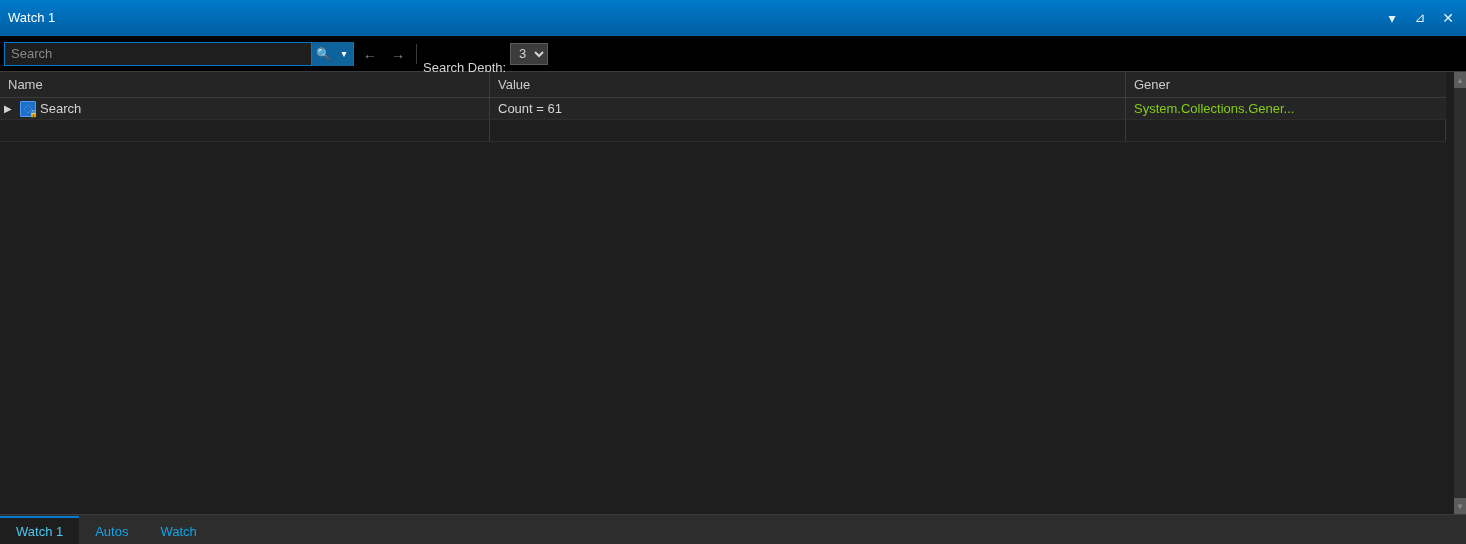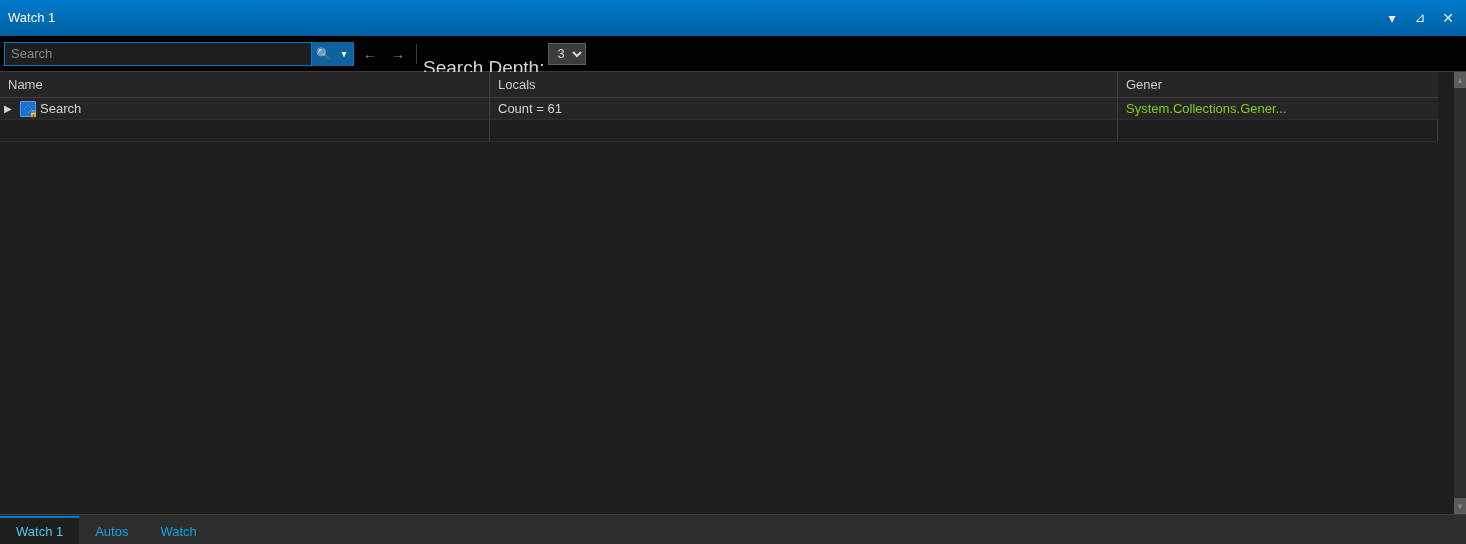--- a/index.html
+++ b/index.html
@@ -115,21 +115,21 @@
       justify-content: center;
     }
     .toolbar-separator {
       width: 1px;
       height: 20px;
       background: #3c3c3c;
       margin: 0 2px;
     }
     .search-depth-label {
       color: #d4d4d4;
-      font-size: 19px;
+      font-size: 13px;
       white-space: nowrap;
       margin-top: 28px;
     }
     .search-depth-select {
       background: #3c3c3c;
       border: 1px solid #5c5c5c;
       color: #d4d4d4;
       font-size: 13px;
       height: 22px;
       padding: 0 4px;
@@ -348,21 +348,21 @@
     }
 
     
     .main-area {
       position: relative;
       height: calc(544px - 36px - 36px - 30px);
     }
     .table-wrapper {
       height: 100%;
       overflow: hidden;
-      margin-right: 28px;
+      margin-right: 20px;
     }
   </style>
 </head>
 <body>
 
 <div class="title-bar">
   <span class="title-bar-title">Watch 1</span>
   <div class="title-bar-controls">
     <span class="title-bar-btn">▾</span>
     <span class="title-bar-btn" style="font-size:13px;">⊿</span>
@@ -387,21 +387,21 @@
     <option>4</option>
     <option>5</option>
   </select>
 </div>
 
 <div class="main-area">
   <div class="table-wrapper">
 
     <div class="table-header">
       <div class="col-name">Name</div>
-      <div class="col-value">Locals</div>
+      <div class="col-value">Value</div>
       <div class="col-type">Gener</div>
     </div>
 
     <div class="table-body">
 
       <div class="table-row">
         <div class="row-name">
           <span class="expand-arrow">▶</span>
           <span class="var-icon">
             <span class="collection-icon">

